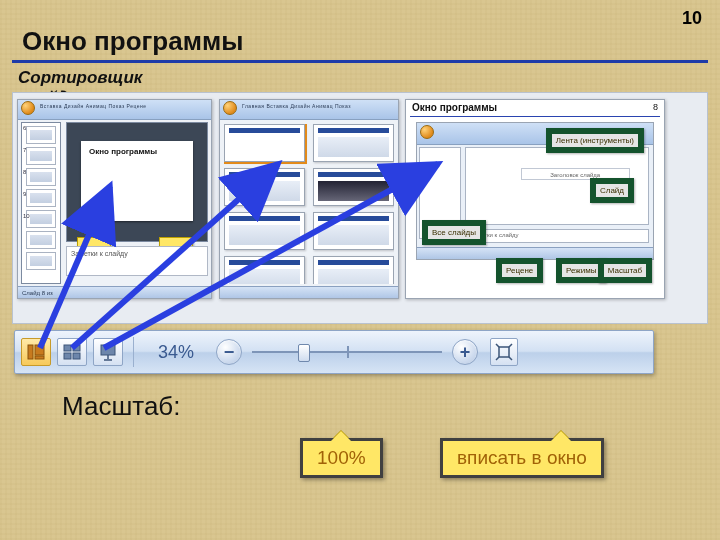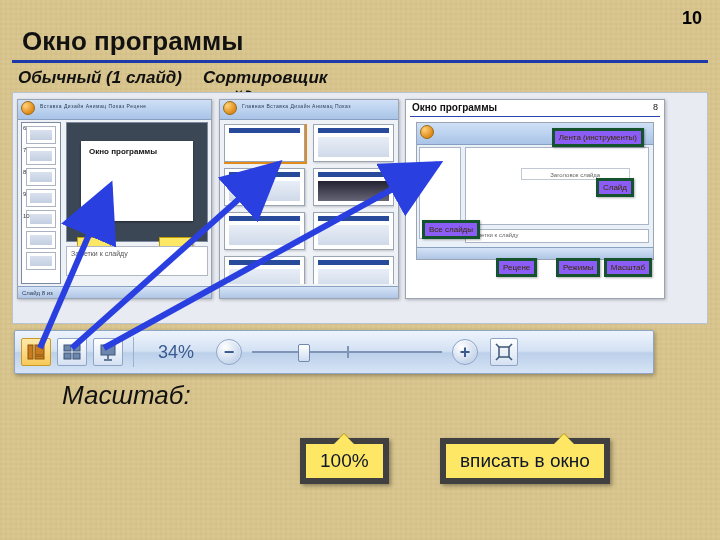--- a/index.html
+++ b/index.html
@@ -107,21 +107,21 @@
   .t3 .rule{ position:absolute; top:16px; left:4px; right:4px; border-top:1.5px solid #2a44b0;}
   .t3 .app { position:absolute; top:22px; left:10px; right:10px; height:138px; background:#eaf0f8; border:1px solid #9aa4b2;}
   .t3 .app .rb{ height:22px; background:linear-gradient(#cfe0f6,#a9c4e8); border-bottom:1px solid #88a0c0; position:relative;}
   .t3 .app .rb .orb{top:2px; left:3px; width:14px; height:14px;}
   .t3 .lside{position:absolute; top:24px; left:2px; width:42px; bottom:20px; background:#fff; border:1px solid #aab4c4;}
   .t3 .big{position:absolute; top:24px; left:48px; right:4px; height:78px; background:#fff; border:1px solid #aab4c4;}
   .t3 .big .tl{position:absolute; top:20px; left:30%; right:10%; height:12px; border:1px solid #c1c8d4; font-size:6px; text-align:center; line-height:12px; color:#666;}
   .t3 .nt{position:absolute; left:48px; right:4px; top:106px; height:14px; background:#fff; border:1px solid #aab4c4; font-size:6px; padding:2px 4px; color:#666;}
   .t3 .st{position:absolute; left:0; right:0; bottom:0; height:12px; background:linear-gradient(#d5e3f6,#afc6e6); border-top:1px solid #8aa0c0;}
 
-  .tag { position:absolute; background:#8b5cf6; border:3px solid #14532d; font-size:8px; padding:2px 4px; color:#3a2f00; box-shadow:1px 1px 2px rgba(0,0,0,.3); white-space:nowrap;}
+  .tag { position:absolute; background:#e5e5e5; border:6px solid #14532d; font-size:8px; padding:2px 4px; color:#3a2f00; box-shadow:1px 1px 2px rgba(0,0,0,.3); white-space:nowrap;}
 
   
   .sbar {
     position: absolute;
     left: 14px; top: 330px;
     width: 640px; height: 44px;
     background: linear-gradient(#eef4fc 0%, #d3e1f3 48%, #bcd0ea 52%, #d6e4f5 100%);
     border: 1px solid #8ea5c6;
     border-radius: 2px;
     box-shadow: 1px 2px 4px rgba(0,0,0,.3);
@@ -154,31 +154,31 @@
     width:28px; height:28px; margin-left:12px;
     background: linear-gradient(#fff,#d5e1f2);
     border:1px solid #8ea5c6; border-radius:2px;
     display:flex; align-items:center; justify-content:center;
   }
 
   
   .arrow { position:absolute; pointer-events:none; }
 
   .scale-lbl{
-    position:absolute; top:380px; left:62px;
-    font-style:italic; font-size:26px; color:#111;
+    position:absolute; top:391px; left:62px;
+    font-size:26px; color:#111;
   }
 
   .callout {
     position:absolute;
     background:#ffe766;
-    border:6px solid #404040;
+    border:3px solid #404040;
     padding:6px 14px;
     font-size:19px;
-    color:#0f172a;
+    color:#a16207;
     box-shadow: 2px 2px 4px rgba(0,0,0,.35);
     white-space:nowrap;
   }
   .callout::before{
     content:"";
     position:absolute;
     top:-20px; left:50%;
     transform:translateX(-50%);
     border:10px solid transparent;
     border-bottom-color:#ffe766;
@@ -199,21 +199,20 @@
   .c2::after{ left:75%; }
 </style>
 </head>
 <body>
 
 <div class="page-number">10</div>
 <div class="title">Окно программы</div>
 <div class="title-rule"></div>
 
 <div class="labels">
-  <span>Обычный (1 слайд)</span>
   <span>Сортировщик слайдов</span>
 </div>
 
 <div class="band">
 
   <div class="thumb t1">
     <div class="ribbon">
       <div class="orb"></div>
       <div class="tabs">Вставка  Дизайн  Анимац  Показ  Рецене</div>
     </div>

